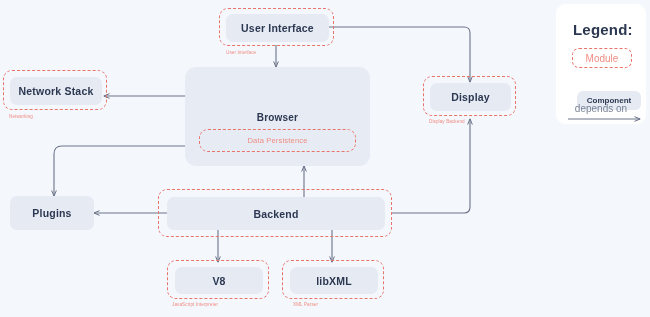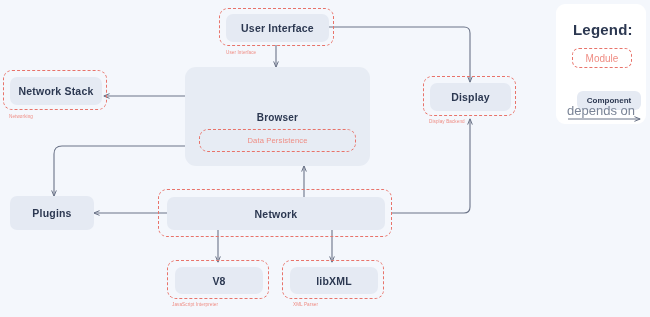--- a/index.html
+++ b/index.html
@@ -103,21 +103,21 @@
     font-size:8px;
     font-weight:bold;
     white-space:nowrap;
     box-sizing:border-box;
   }
   .legend-edge-label{
     position:absolute;
     left:0;right:0;
     text-align:center;
     color:#7a8496;
-    font-size:13px;
+    font-size:10px;
     white-space:nowrap;
   }
 </style>
 </head>
 <body>
 
 <div id="canvas">
 
   <svg class="edges" viewBox="0 0 650 317">
     <defs>
@@ -166,21 +166,21 @@
     <div class="cluster-label" style="top:0;"></div>
     <div class="module" style="left:14px;top:62px;width:157px;height:23px;">
       <div class="module-innerlabel">Data Persistence</div>
     </div>
   </div>
   <div class="cluster-label" style="left:185px;width:185px;top:112px;">Browser</div>
 
   <div class="component" style="left:10px;top:196px;width:84px;height:34px;">Plugins</div>
 
   <div class="module" style="left:158px;top:189px;width:234px;height:48px;">
-    <div class="component" style="left:8px;top:7px;width:218px;height:33px;">Network</div>
+    <div class="component" style="left:8px;top:7px;width:218px;height:33px;">Backend</div>
   </div>
 
   <div class="module" style="left:167px;top:260px;width:102px;height:39px;">
     <div class="component" style="left:7px;top:6px;width:88px;height:27px;">V8</div>
   </div>
   <div class="module-sublabel" style="left:172px;top:303px;">JavaScript Interpreter</div>
 
   <div class="module" style="left:282px;top:260px;width:102px;height:39px;">
     <div class="component" style="left:7px;top:6px;width:88px;height:27px;">libXML</div>
   </div>

